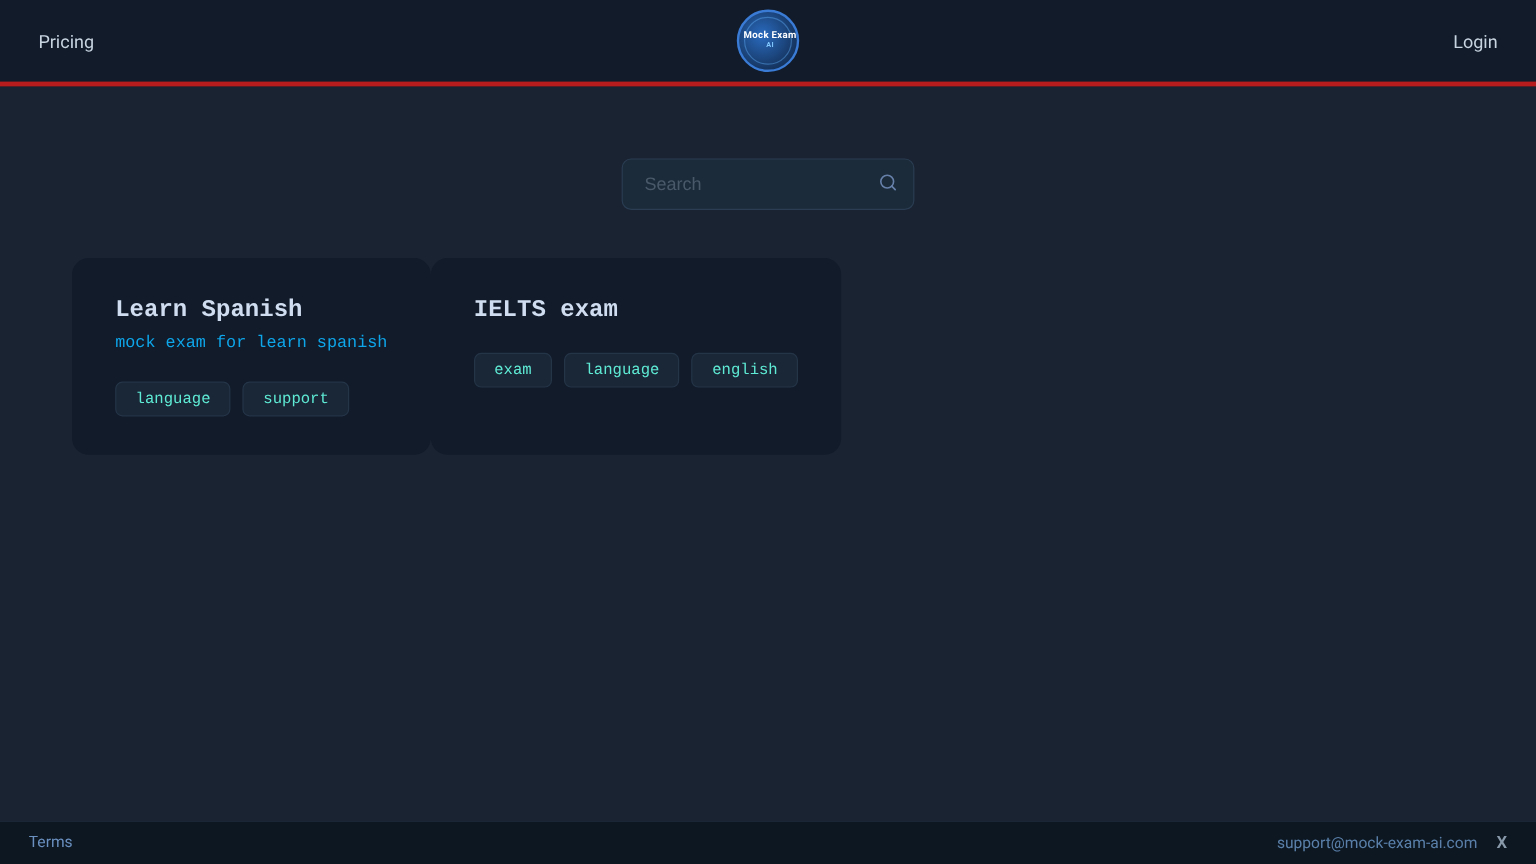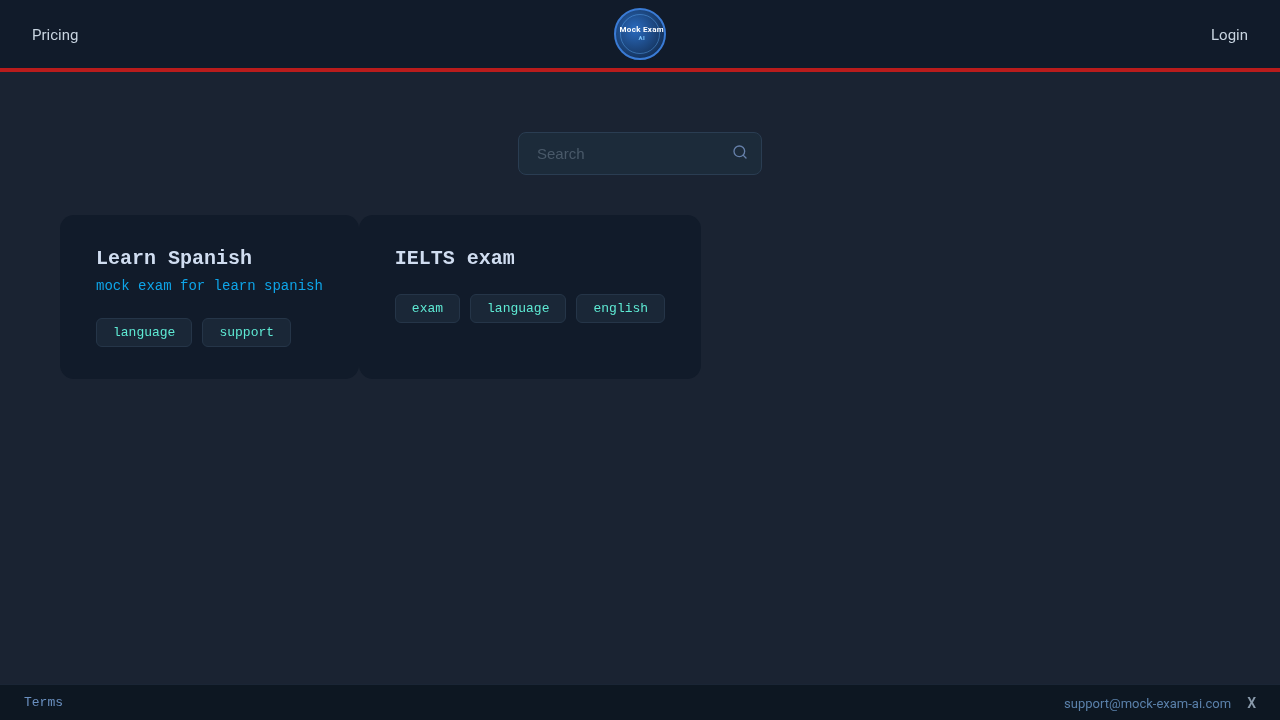--- a/index.html
+++ b/index.html
@@ -200,21 +200,20 @@
       justify-content: space-between;
       padding: 0 24px;
       height: 36px;
       border-top: 1px solid #1a2535;
     }
 
     .footer a {
       color: #6a90c0;
       font-size: 13px;
       text-decoration: none;
-      font-family: Liberation Mono, monospace;
     }
 
     .footer-right {
       display: flex;
       align-items: flex-end;
       gap: 16px;
     }
 
     .footer-email {
       color: #5a80aa;

